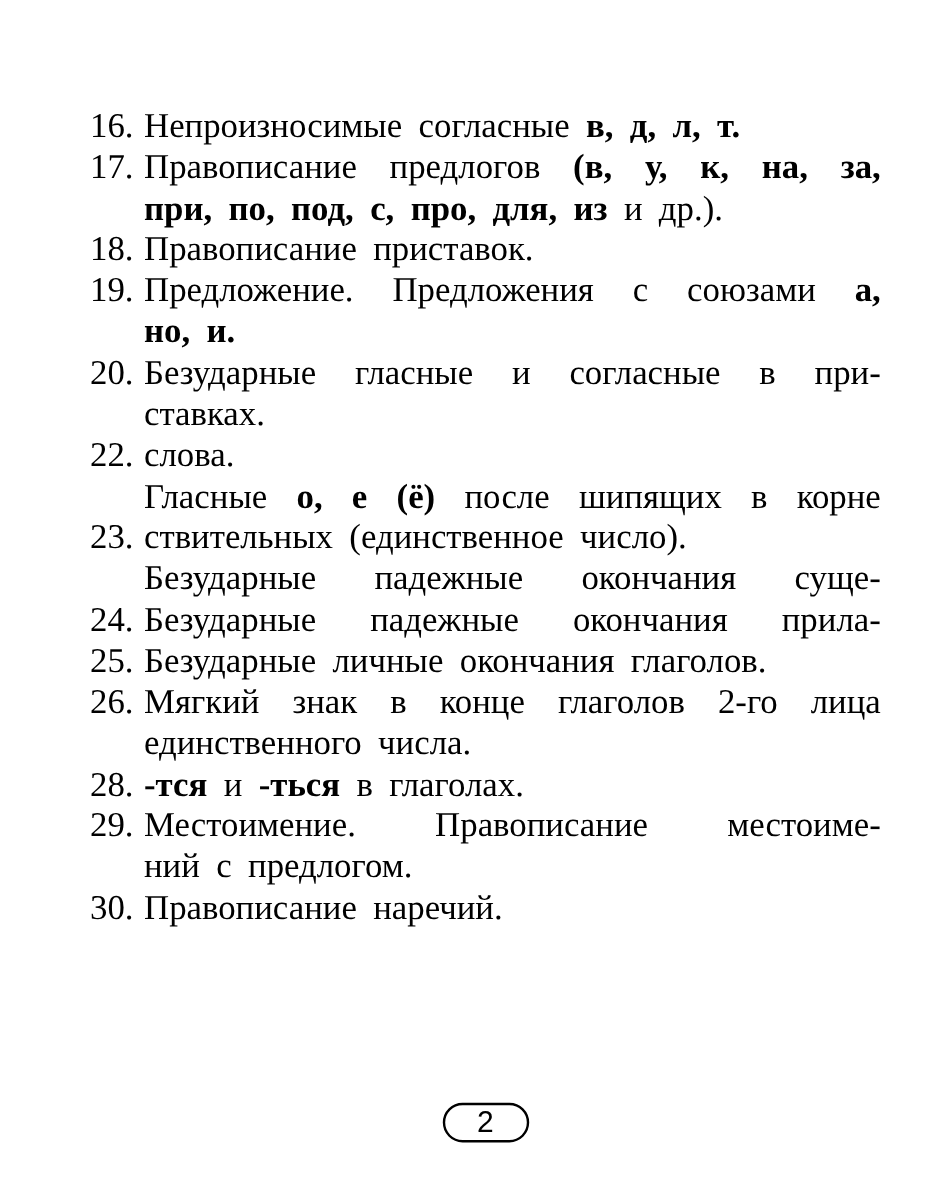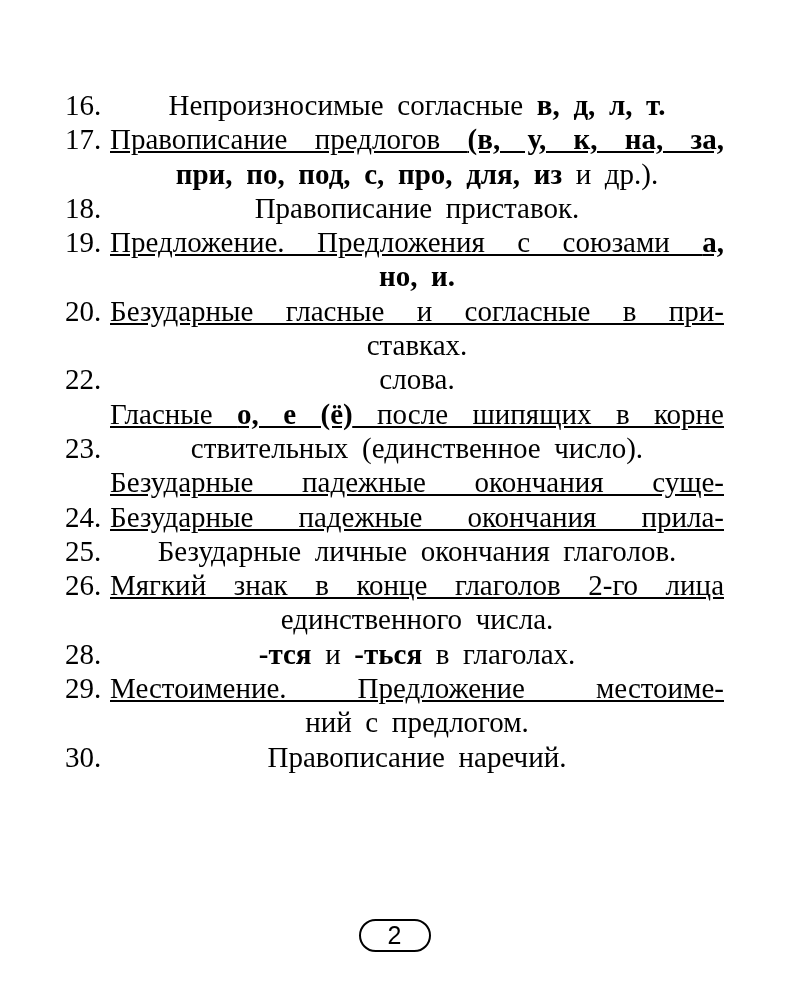--- a/index.html
+++ b/index.html
@@ -8,20 +8,21 @@
     background: #ffffff;
   }
   .page {
     position: relative;
     width: 730px;
     height: 999px;
     background: #ffffff;
     color: #000000;
     font-family: "Liberation Serif", serif;
     overflow: hidden;
+    margin-left: 10px;
   }
   .toc {
     position: absolute;
     left: 65px;
     top: 88px;
     width: 660px;
   }
   .item {
     display: flex;
     align-items: flex-start;
@@ -32,26 +33,25 @@
     line-height: 34.3px;
     white-space: nowrap;
   }
   .txt {
     width: 614px;
     font-size: 29px;
     line-height: 34.3px;
     word-spacing: 0.22em;
   }
   .line {
-    text-align: center;
+    text-align: left;
   }
   .line.jfull {
     text-align: justify;
     text-align-last: justify;
-    text-decoration: underline;
   }
   .txt b {
     font-weight: bold;
   }
   .footer {
     position: absolute;
     left: 0;
     top: 919px;
     width: 789px;
     display: flex;
@@ -146,21 +146,21 @@
       </div>
       <div class="item">
         <span class="num">28.</span>
         <div class="txt">
           <div class="line"><b>-тся</b><span> и </span><b>-ться</b><span> в глаголах.</span></div>
         </div>
       </div>
       <div class="item">
         <span class="num">29.</span>
         <div class="txt">
-          <div class="line jfull"><span>Местоимение. Предложение местоиме-</span></div>
+          <div class="line jfull"><span>Местоимение. Правописание местоиме-</span></div>
           <div class="line"><span>ний с предлогом.</span></div>
         </div>
       </div>
       <div class="item">
         <span class="num">30.</span>
         <div class="txt">
           <div class="line"><span>Правописание наречий.</span></div>
         </div>
       </div>
     </div>

